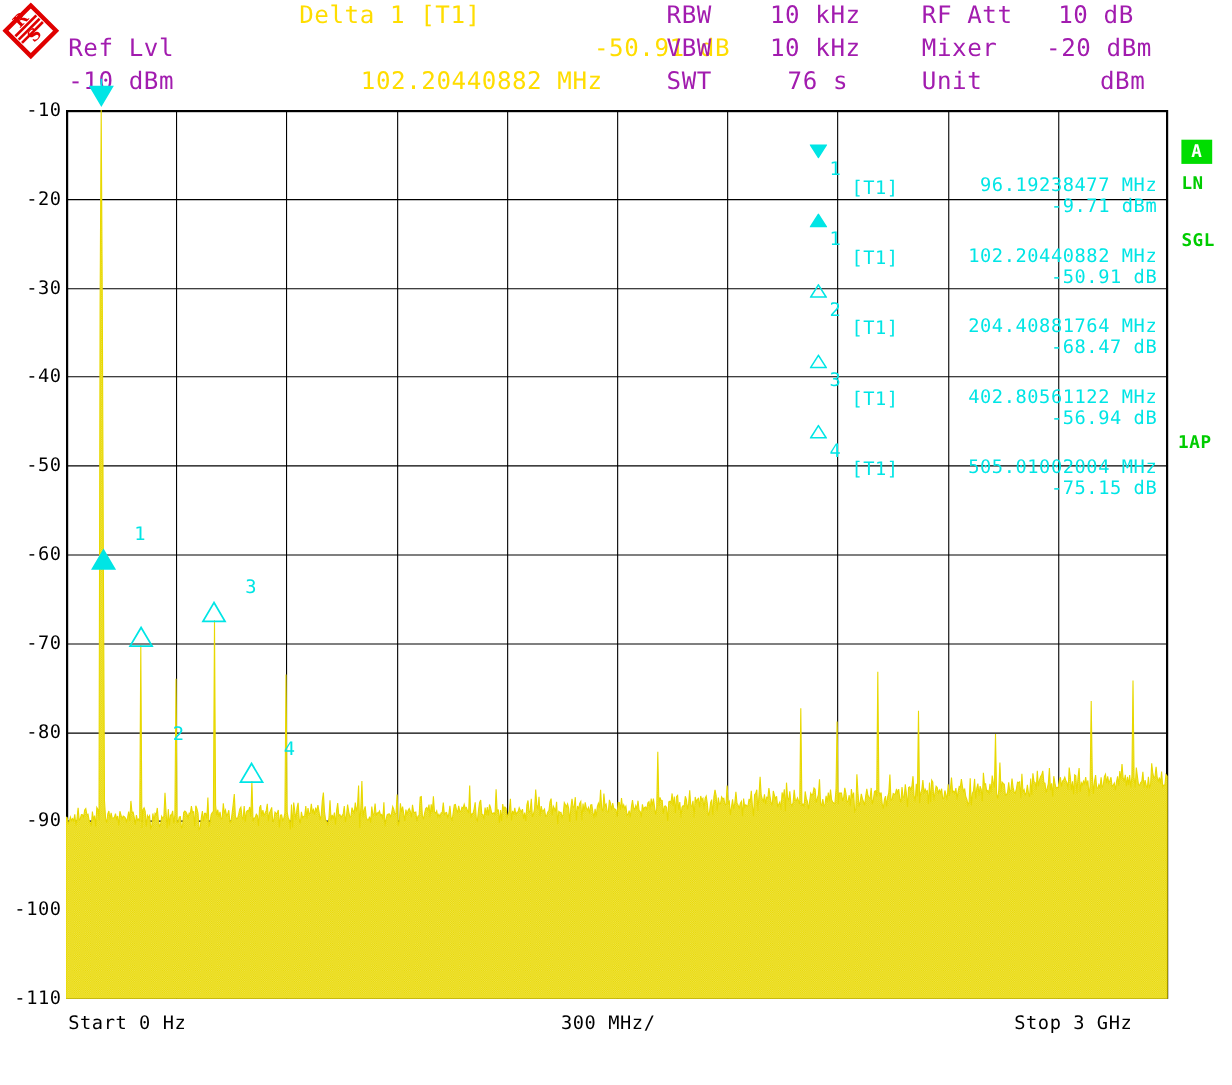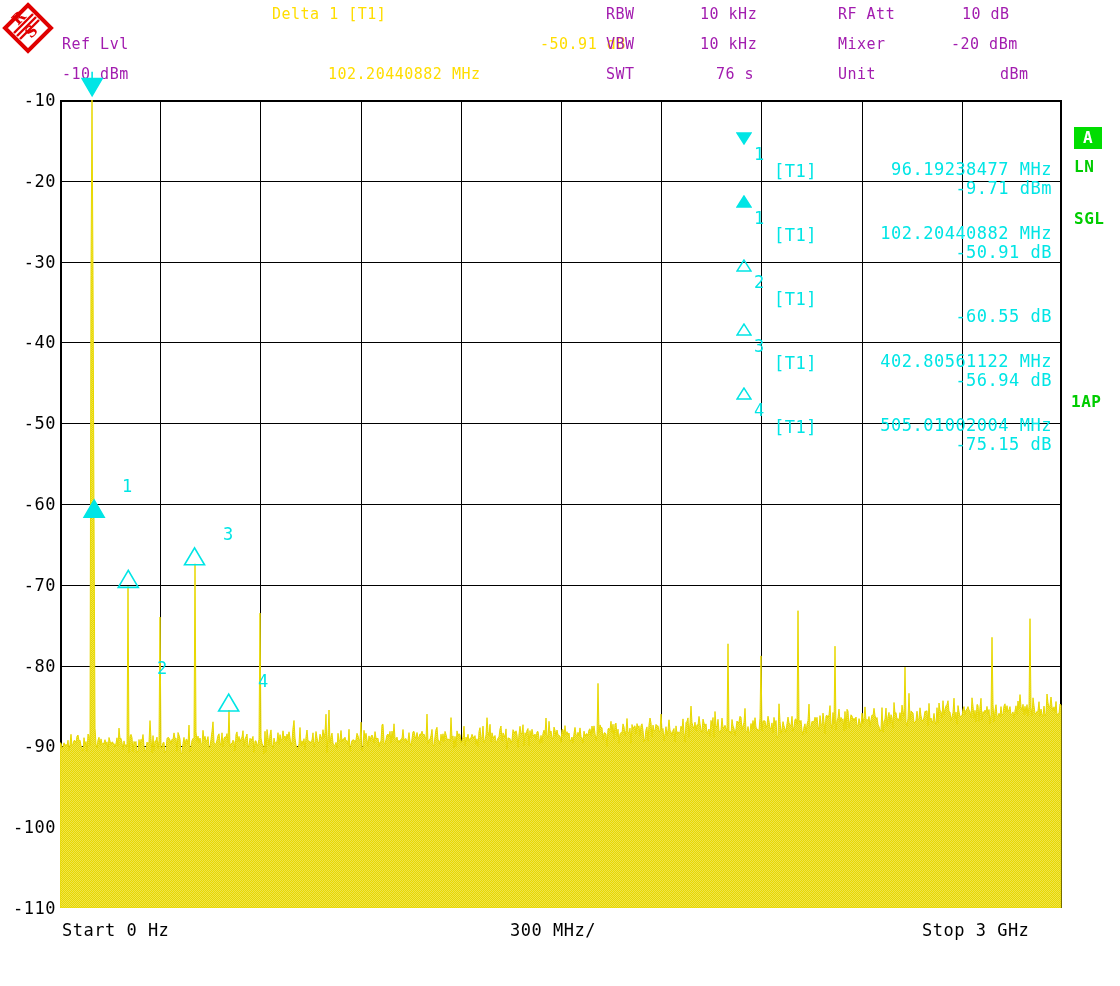--- a/index.html
+++ b/index.html
@@ -21,21 +21,21 @@
   
   .logo {
     position: absolute; left: 2px; top: 2px;
     width: 52px; height: 52px;
   }
 
   
   .hdr {
     position: absolute;
     font-family: "DejaVu Sans Mono", "Liberation Mono", monospace;
-    font-size: 15px;
+    font-size: 22px;
     line-height: 17px;
     white-space: pre;
     letter-spacing: 0.5px;
   }
   .hdr-blk { color: #a21caf; }
   .hdr-yel { color: #ffdd00; }
 
   
   .plot-wrap {
     position: absolute;
@@ -264,23 +264,25 @@
         <span class="mk-val">-50.91 dB</span>
       </div>
       <div class="mk-row" style="top:96px">
         <span class="mk-frq">102.20440882 MHz</span>
       </div><div class="mk-row" style="top:128px">
         <span class="mk-sym"><svg width="16" height="14" style="vertical-align:-2px">
             <polygon points="8,1 1,12 15,12" fill="none" stroke="#00e5e5" stroke-width="1.4"></polygon>
           </svg></span>
         <span class="mk-num">2</span>
         <span class="mk-tr">[T1]</span>
-        <span class="mk-val">-60.55 dB</span>
-      </div>
-      <div class="mk-row" style="top:192px">
+        <span class="mk-val">-68.47 dB</span>
+      </div>
+      <div class="mk-row" style="top:160px">
+        <span class="mk-frq">204.40881764 MHz</span>
+      </div><div class="mk-row" style="top:192px">
         <span class="mk-sym"><svg width="16" height="14" style="vertical-align:-2px">
             <polygon points="8,1 1,12 15,12" fill="none" stroke="#00e5e5" stroke-width="1.4"></polygon>
           </svg></span>
         <span class="mk-num">3</span>
         <span class="mk-tr">[T1]</span>
         <span class="mk-val">-56.94 dB</span>
       </div>
       <div class="mk-row" style="top:224px">
         <span class="mk-frq">402.80561122 MHz</span>
       </div><div class="mk-row" style="top:256px">

